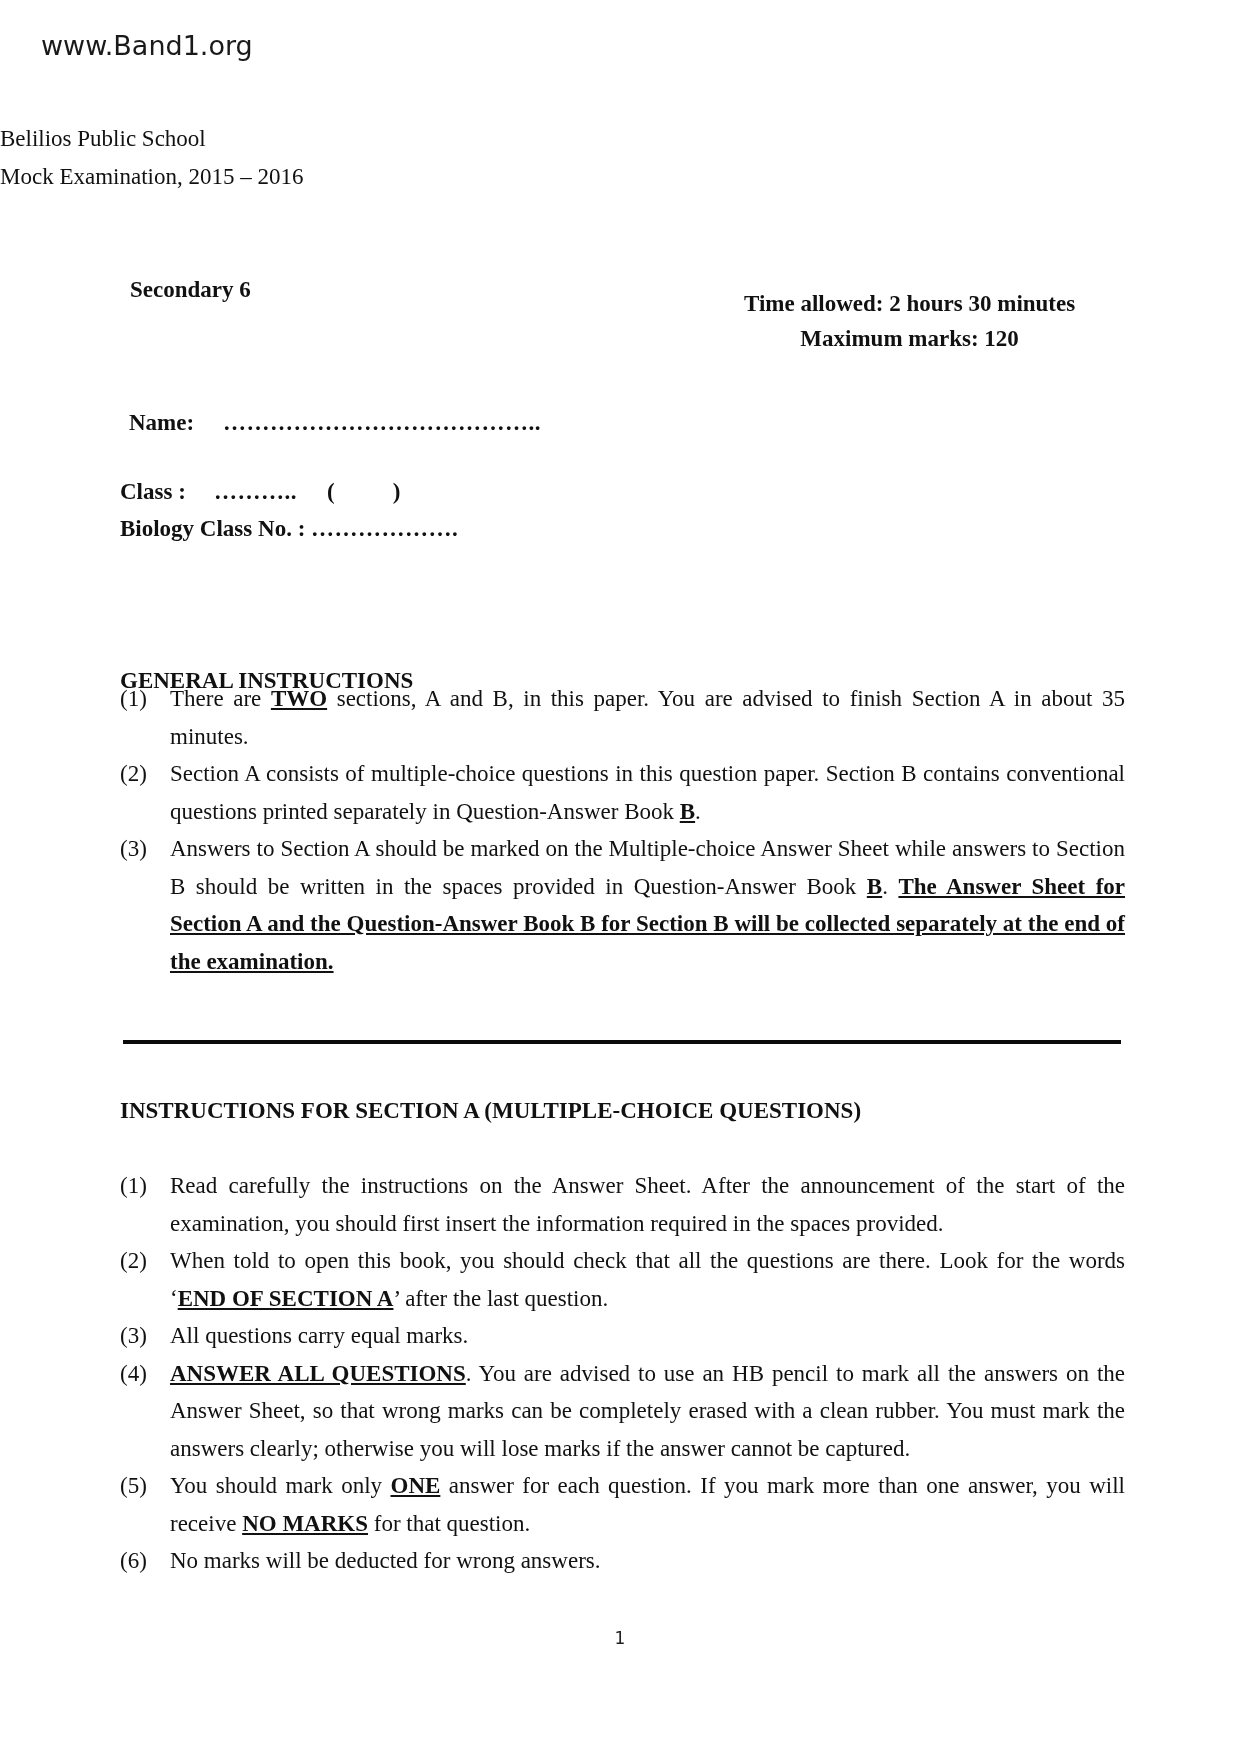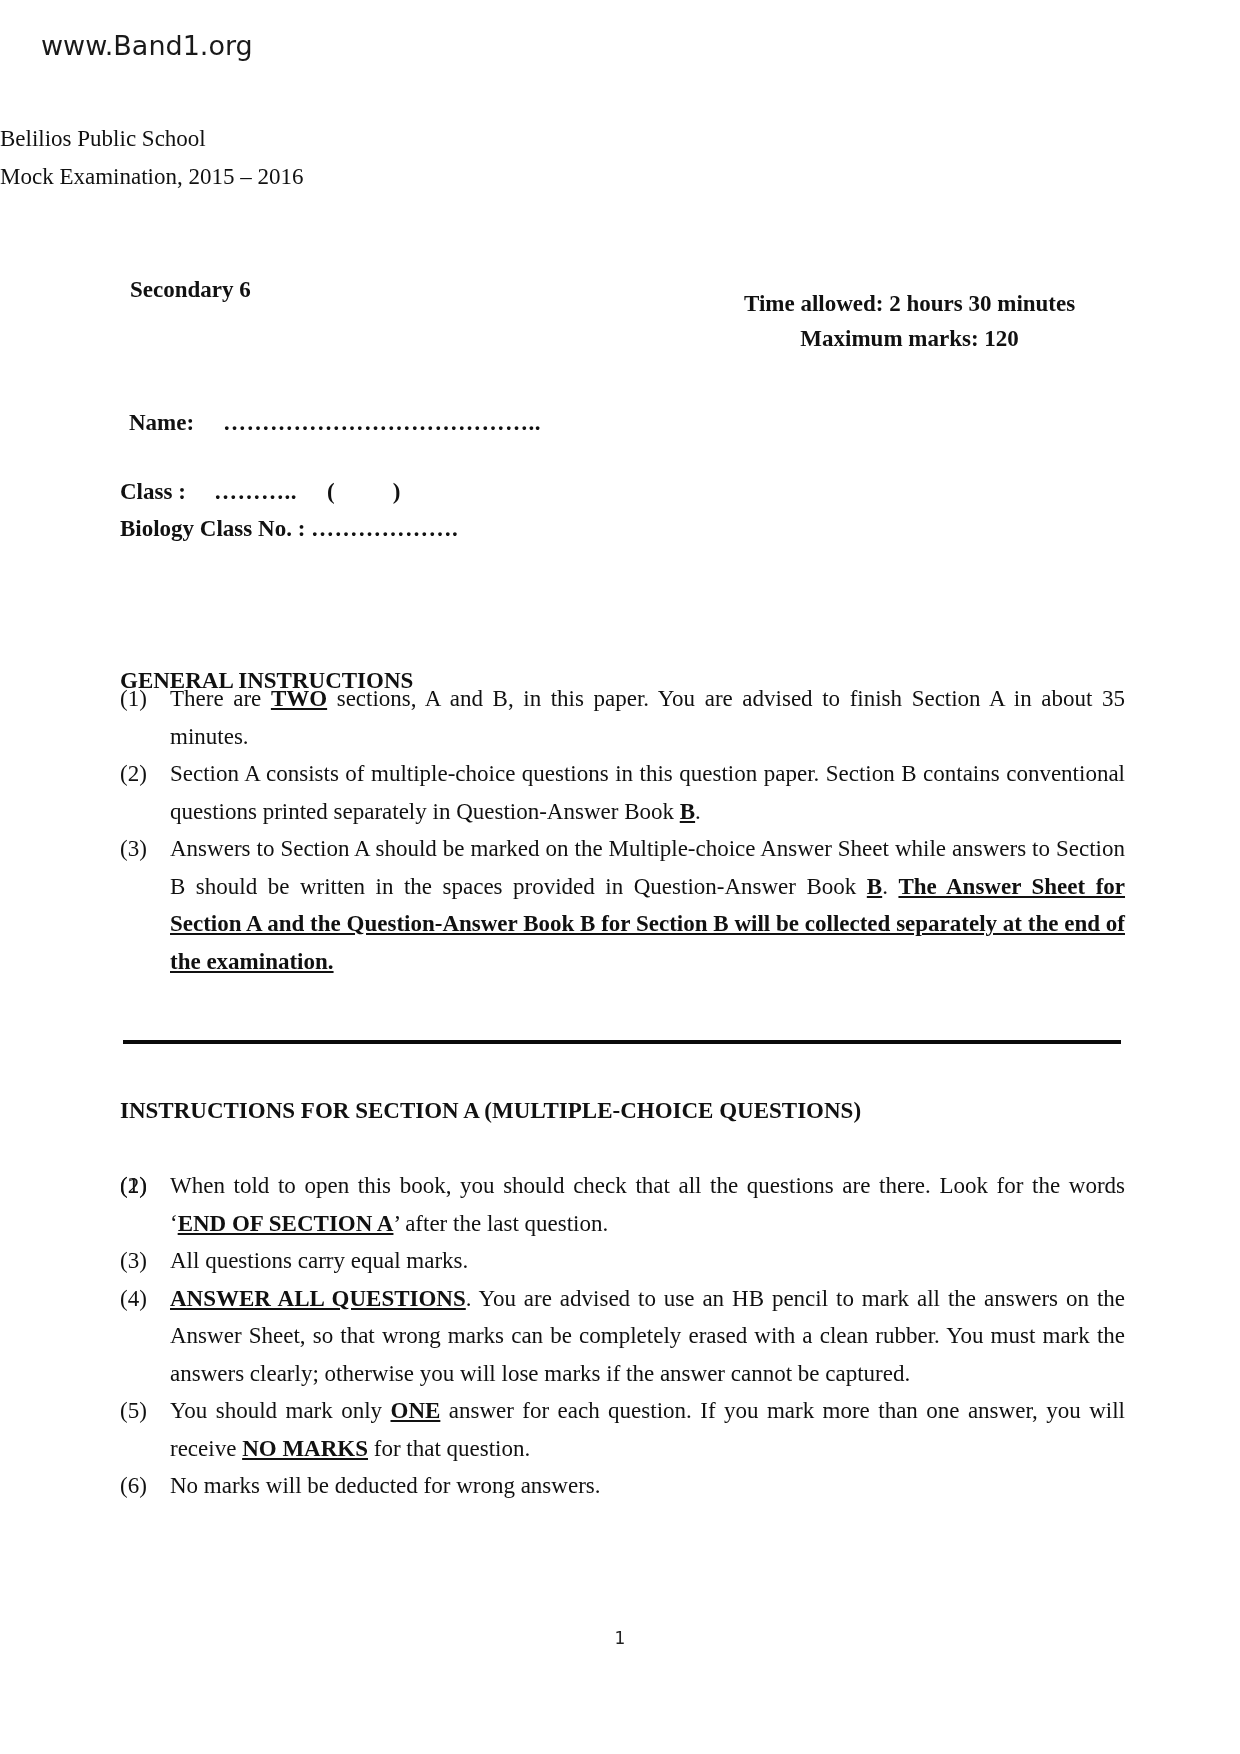--- a/index.html
+++ b/index.html
@@ -60,21 +60,21 @@
 <div class="list gen-list" id="gen-list">
     <div class="item"><span class="num">(1)</span><span>There are </span><b>TWO</b><span> sections, A and B, in this paper. You are advised to finish Section A in about 35 minutes.</span></div>
     <div class="item"><span class="num">(2)</span><span>Section A consists of multiple-choice questions in this question paper. Section B contains conventional questions printed separately in Question-Answer Book </span><b>B</b><span>.</span></div>
     <div class="item"><span class="num">(3)</span><span>Answers to Section A should be marked on the Multiple-choice Answer Sheet while answers to Section B should be written in the spaces provided in Question-Answer Book </span><b>B</b><span>. </span><b>The Answer Sheet for Section A and the Question-Answer Book B for Section B will be collected separately at the end of the examination.</b></div>
   </div>
 
 <div class="divider"></div>
 
 <div class="section-heading secA-heading">INSTRUCTIONS FOR SECTION A (MULTIPLE-CHOICE QUESTIONS)</div>
 <div class="list secA-list" id="secA-list">
-    <div class="item"><span class="num">(1)</span></div>
+    <div class="item"><span class="num">(1)</span><span>Read carefully the instructions on the Answer Sheet. After the announcement of the start of the examination, you should first insert the information required in the spaces provided.</span></div>
     <div class="item"><span class="num">(2)</span><span>When told to open this book, you should check that all the questions are there. Look for the words ‘</span><b>END OF SECTION A</b><span>’ after the last question.</span></div>
     <div class="item"><span class="num">(3)</span><span>All questions carry equal marks.</span></div>
     <div class="item"><span class="num">(4)</span><b>ANSWER ALL QUESTIONS</b><span>. You are advised to use an HB pencil to mark all the answers on the Answer Sheet, so that wrong marks can be completely erased with a clean rubber. You must mark the answers clearly; otherwise you will lose marks if the answer cannot be captured.</span></div>
     <div class="item"><span class="num">(5)</span><span>You should mark only </span><b>ONE</b><span> answer for each question. If you mark more than one answer, you will receive </span><b>NO MARKS</b><span> for that question.</span></div>
     <div class="item"><span class="num">(6)</span><span>No marks will be deducted for wrong answers.</span></div>
   </div>
 
 <div class="page-number">1</div>
 
 </body></html>

